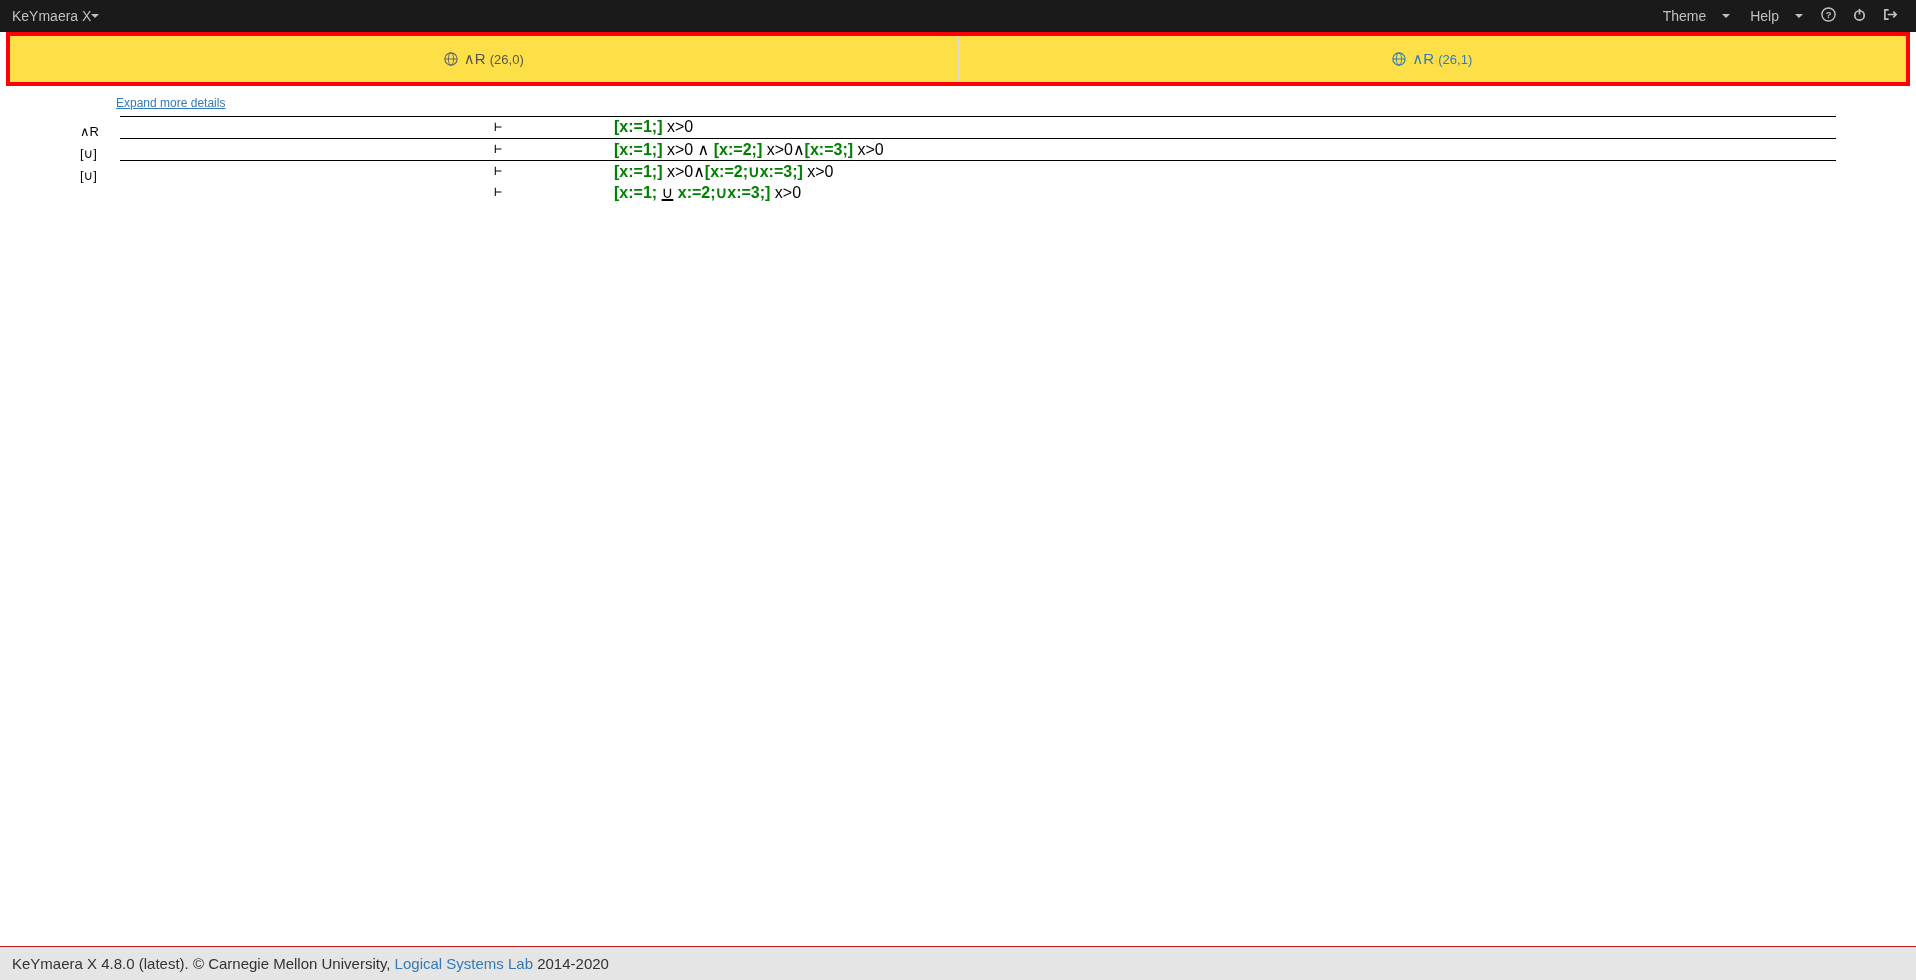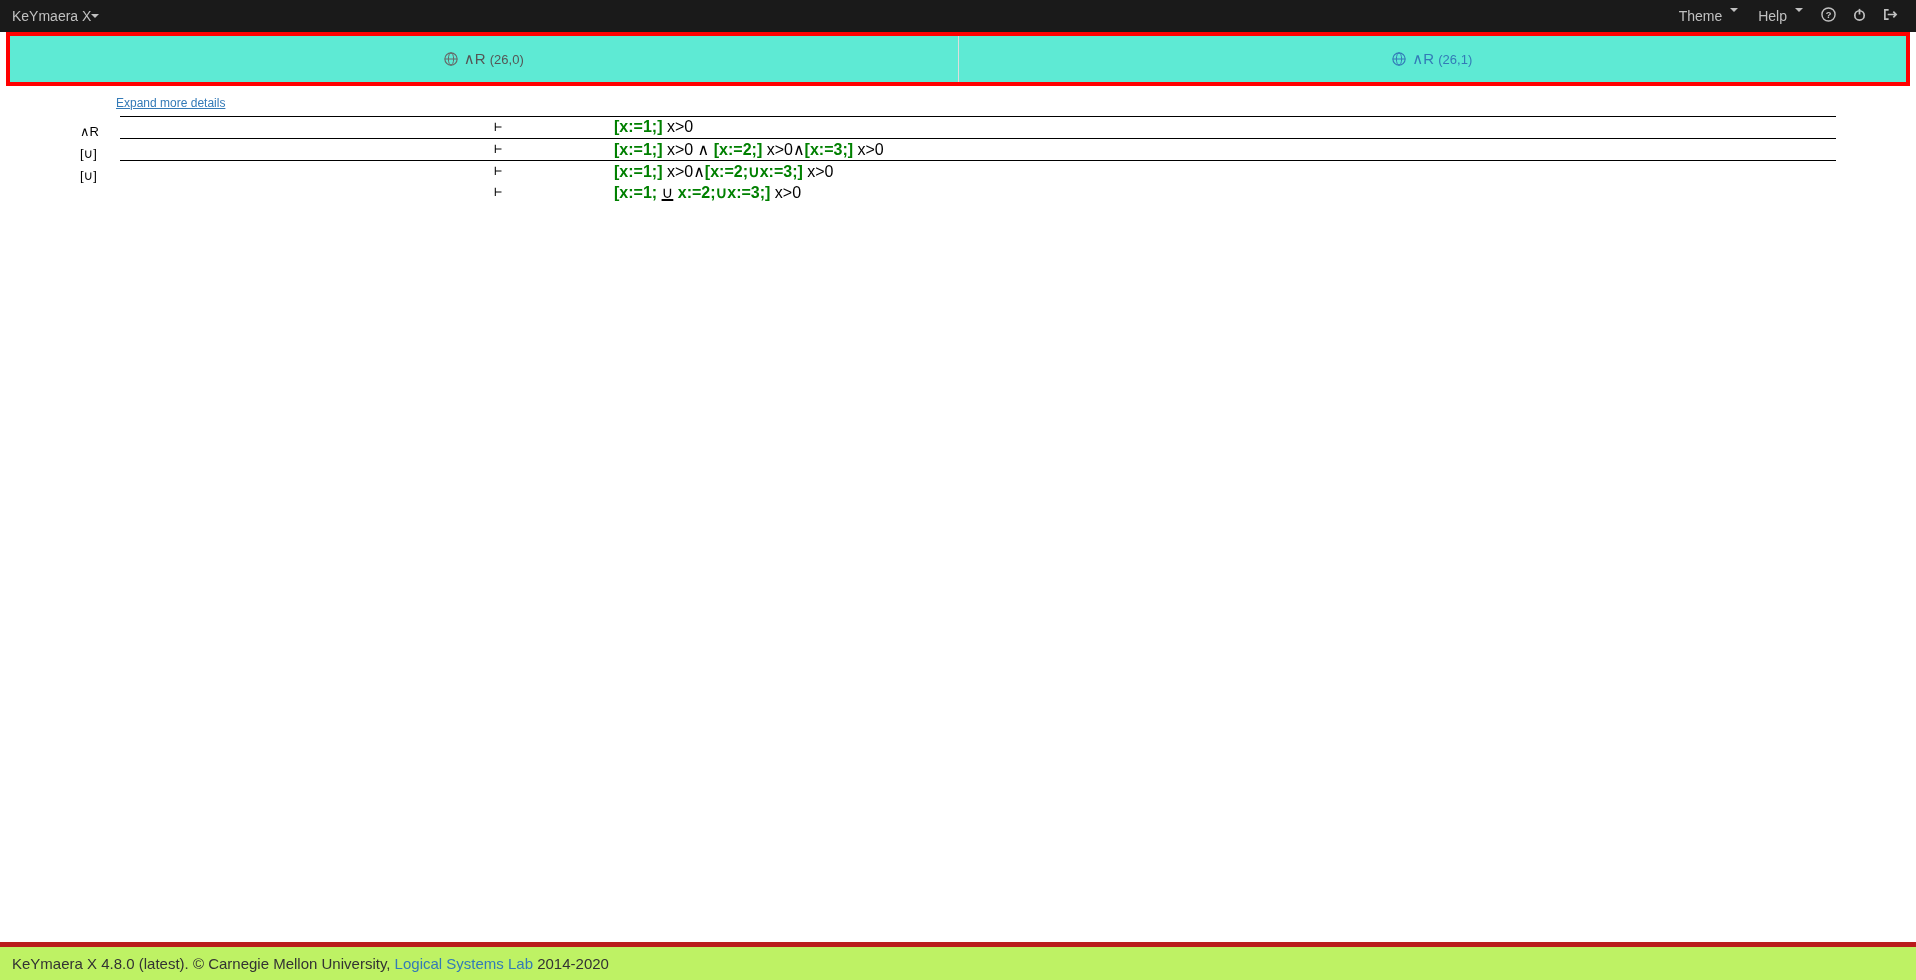--- a/index.html
+++ b/index.html
@@ -35,42 +35,42 @@
       display: flex;
       align-items: center;
       gap: 0;
     }
     .nav-item {
       color: #c0c0c0;
       font-size: 14px;
       cursor: pointer;
       padding: 0 8px;
       display: flex;
-      align-items: flex-start;
-      gap: 8px;
+      align-items: center;
+      gap: 16px;
     }
     .nav-icon {
       font-size: 14px;
       padding: 0 6px;
       cursor: pointer;
       color: #c0c0c0;
     }
     .caret-down {
       width: 0;
       height: 0;
       border-left: 4px solid transparent;
       border-right: 4px solid transparent;
       border-top: 4px solid #c0c0c0;
       display: inline-block;
     }
     .tabs-container {
       border: 4px solid #ff0000;
       margin: 0 6px;
       display: flex;
-      background: #5eead4;
+      background: #fde047;
     }
     .tab {
       flex: 1;
       text-align: center;
       padding: 14px 8px;
       cursor: pointer;
       display: flex;
       align-items: center;
       justify-content: center;
       gap: 6px;
@@ -153,25 +153,25 @@
       text-decoration: underline;
       text-decoration-thickness: 2px;
     }
     .last-row {
       display: flex;
       align-items: center;
       min-height: 22px;
       position: relative;
     }
     .footer {
-      background: #bef264;
+      background: #e5e5e5;
       padding: 8px 12px;
       font-size: 15px;
       color: #333;
-      border-top: 5px solid #b91c1c;
+      border-top: 1px solid #b91c1c;
     }
     .footer-link {
       color: #337ab7;
       cursor: pointer;
     }
     .rule-label {
       display: flex;
       align-items: flex-start;
       height: 22px;
       padding-top: 8px;

